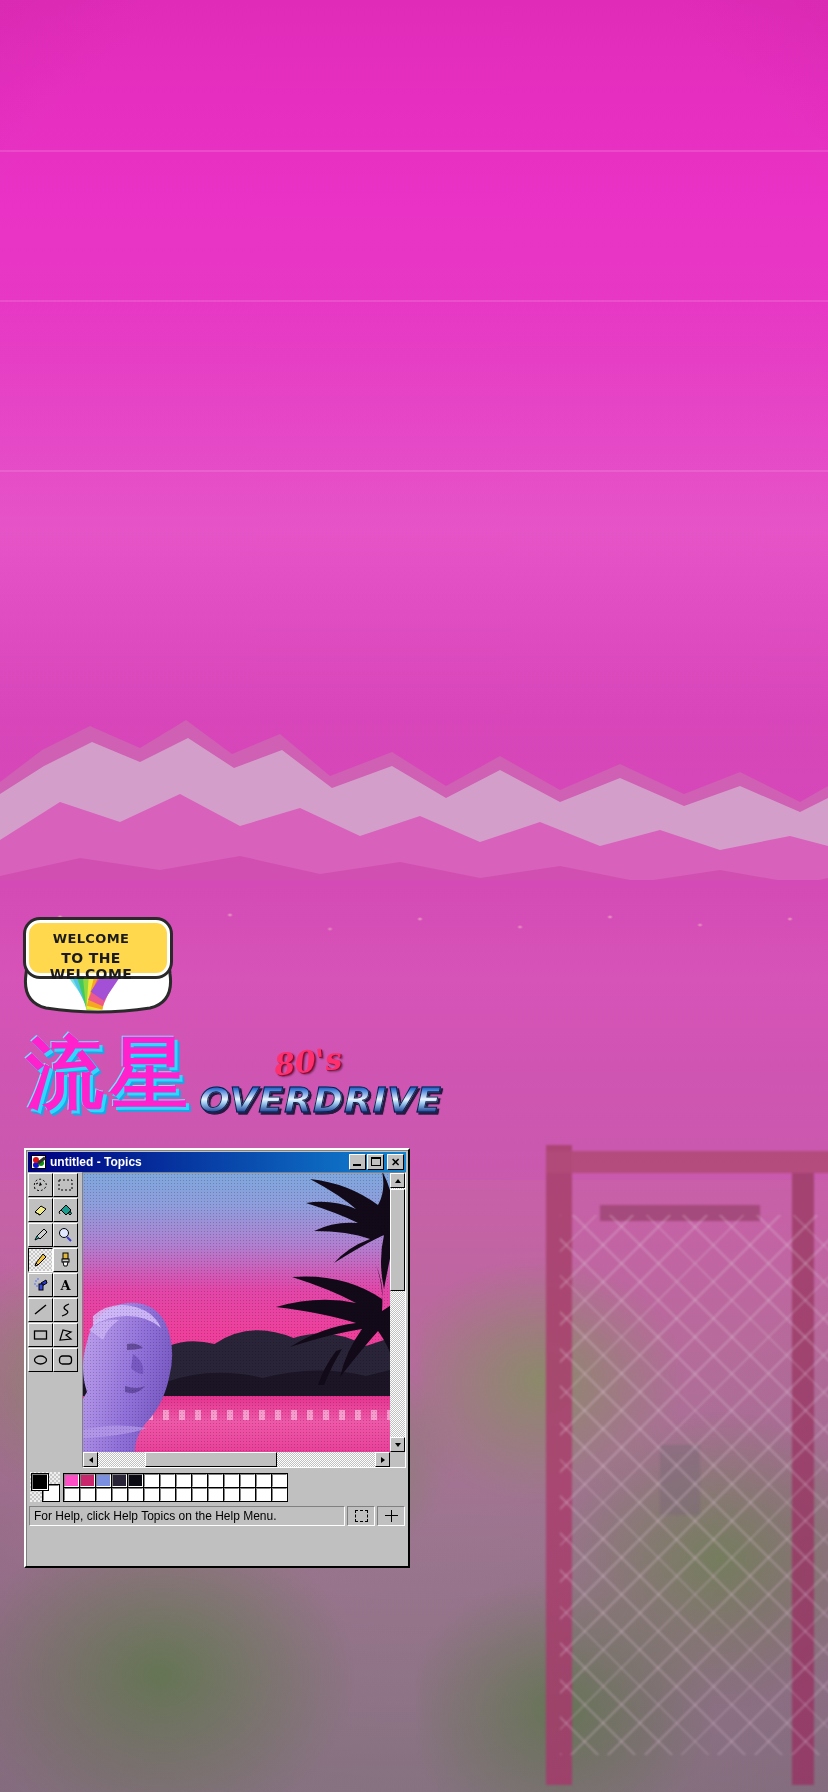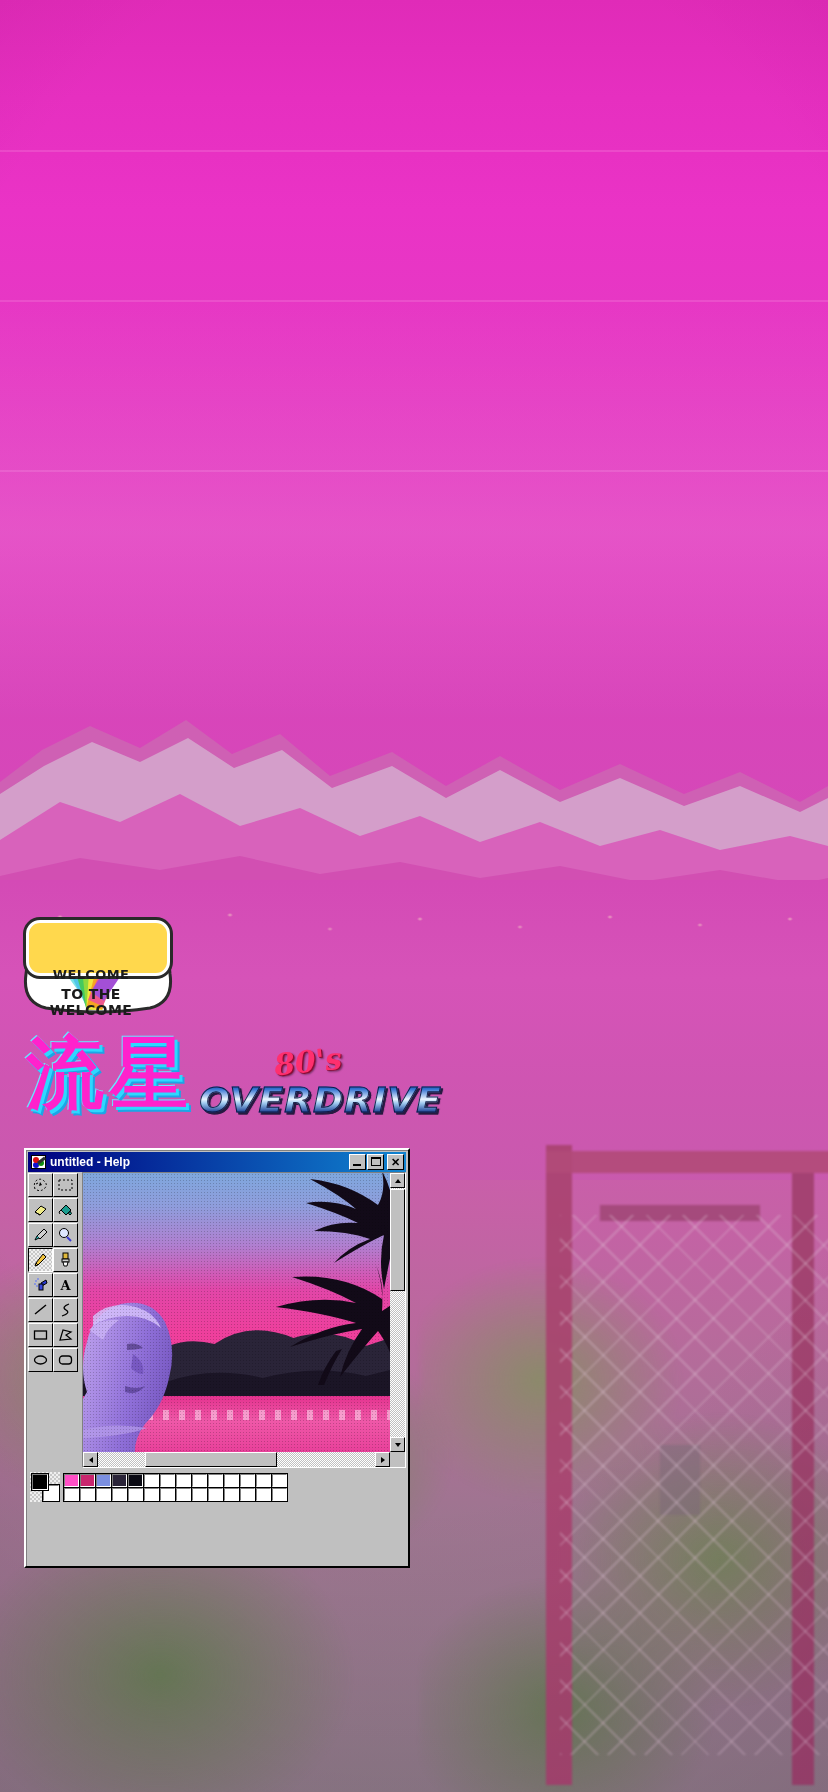--- a/index.html
+++ b/index.html
@@ -104,21 +104,20 @@
   .ray { position:absolute; top:0; width:16px; height:46px; transform-origin:50% -34px; }
   .stk-plate {
     position:absolute; left:8px; top:4px; width:144px; height:56px;
     background:#ffd84d; border:3px solid #ffffff; border-radius:14px;
     box-shadow:0 0 0 3px #2a2a2a;
   }
   .stk-line {
     position:absolute; left:0; width:124px; text-align:center;
     font-family:"DejaVu Sans", sans-serif; font-weight:700; color:#1b1b1b;
     letter-spacing:.4px;
-    margin-top:36px;
   }
   .stk-l1 { top:8px; font-size:13px; }
   .stk-l2 { top:27px; font-size:14px; }
 
   
   #kanji {
     position:absolute; left:26px; top:1034px;
     font-family:"DejaVu Sans", sans-serif;
     font-size:78px; font-weight:700; line-height:1;
     color:#ff22cc; letter-spacing:6px;
@@ -380,21 +379,21 @@
 <div id="kanji">流星</div>
 <div id="overdrive">
   <div id="od-main">OVERDRIVE</div>
   <div id="od-80s">80's</div>
 </div>
 
 <div id="paint">
 
   <div class="titlebar">
     <div class="ico-paint"></div>
-    <div class="title-text">untitled - Help</div>
+    <div class="title-text">untitled - Topics</div>
     <div class="tb-btns">
       <div class="tb-btn">
           <span class="gl-min"></span>
         </div>
       <div class="tb-btn">
           <span class="gl-max"></span>
         </div>
       <div class="tb-btn close">
         <span class="gl-x">✕</span>
       </div>
@@ -611,13 +610,22 @@
         <div class="sw" style="background:#ffffff"></div>
         <div class="sw" style="background:#ffffff"></div>
         <div class="sw" style="background:#ffffff"></div>
         <div class="sw" style="background:#ffffff"></div>
         <div class="sw" style="background:#ffffff"></div>
         <div class="sw" style="background:#ffffff"></div>
       </div>
     </div>
   </div>
 
+  <div class="statusbar">
+    <div class="status-pane">For Help, click Help Topics on the Help Menu.</div>
+    <div class="status-small">
+      <span class="dashbox"></span>
+    </div>
+    <div class="status-small">
+      <span class="cross"></span>
+    </div>
+  </div>
 </div>
 
 </body></html>

